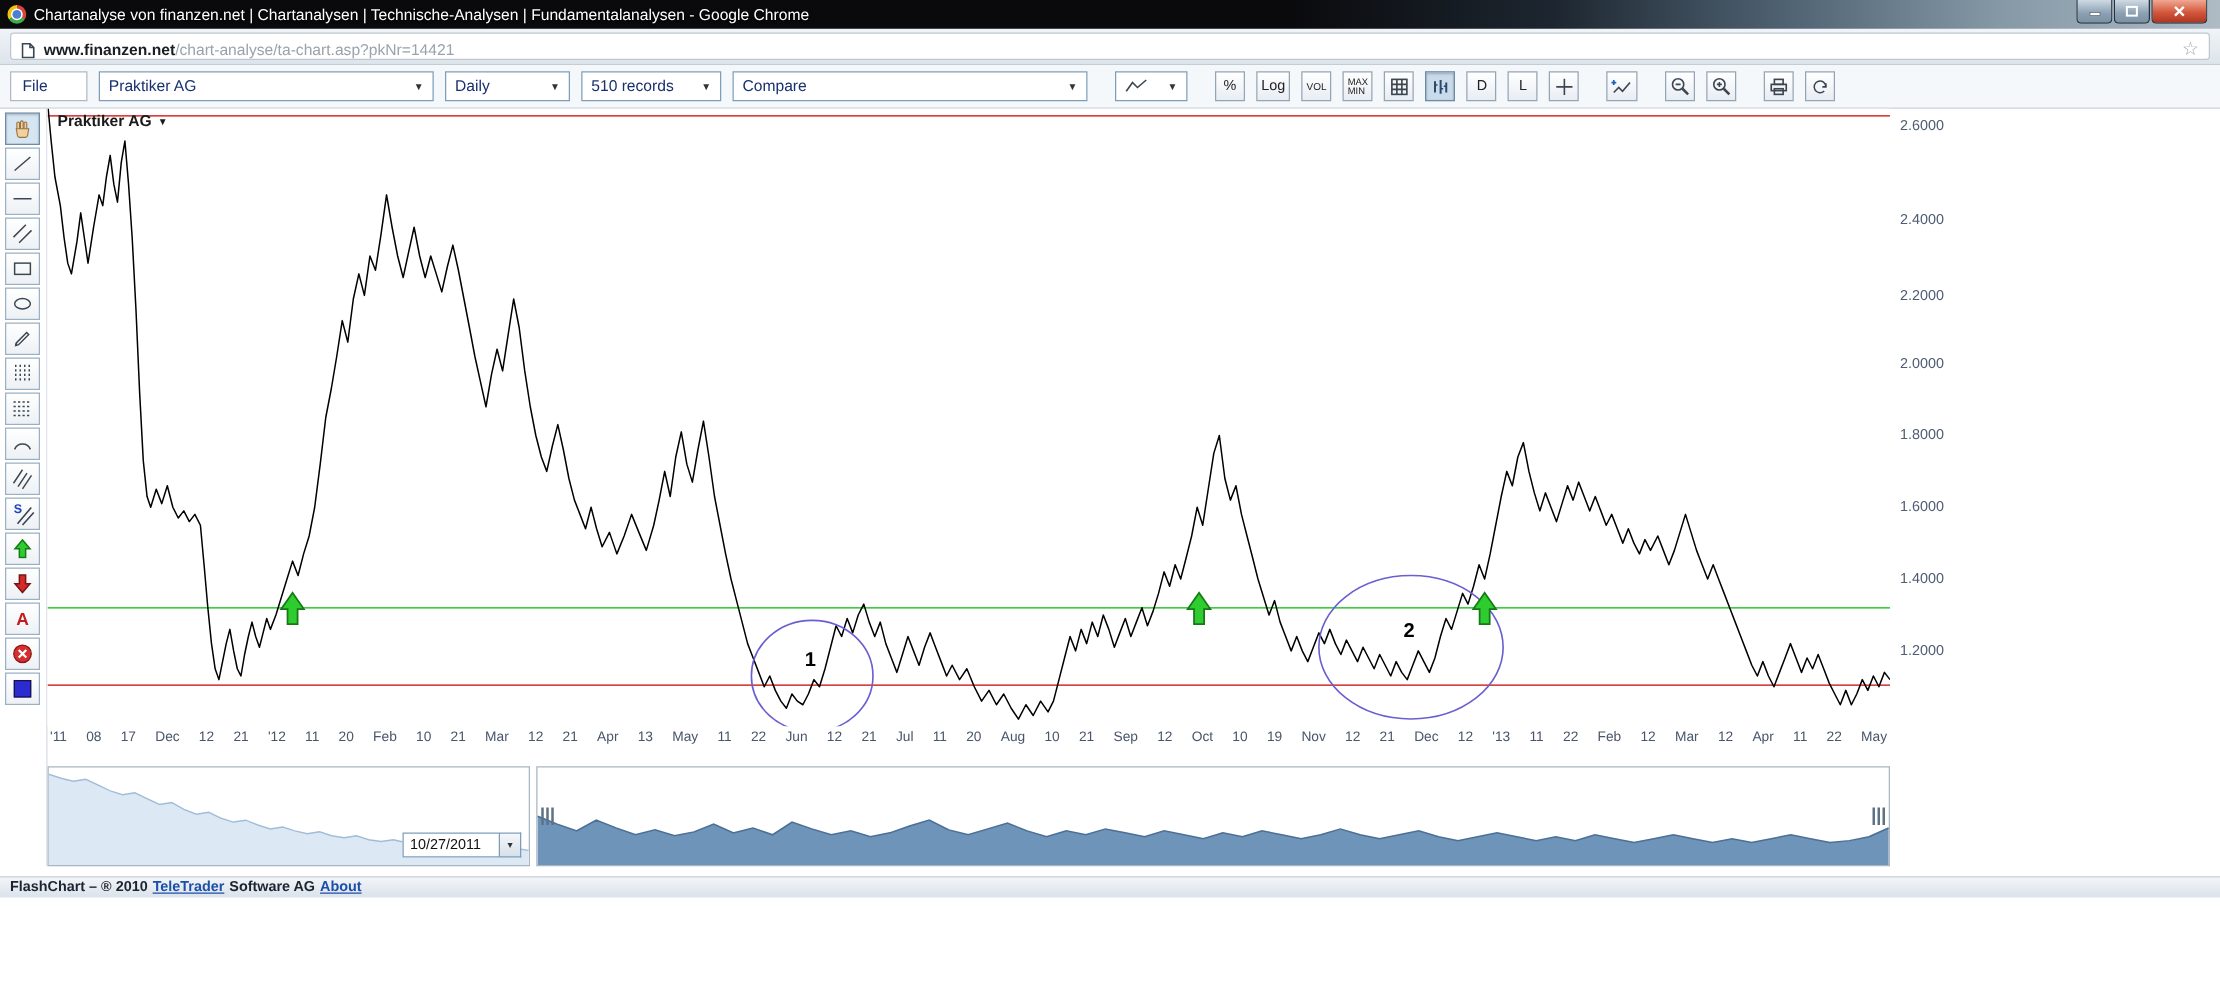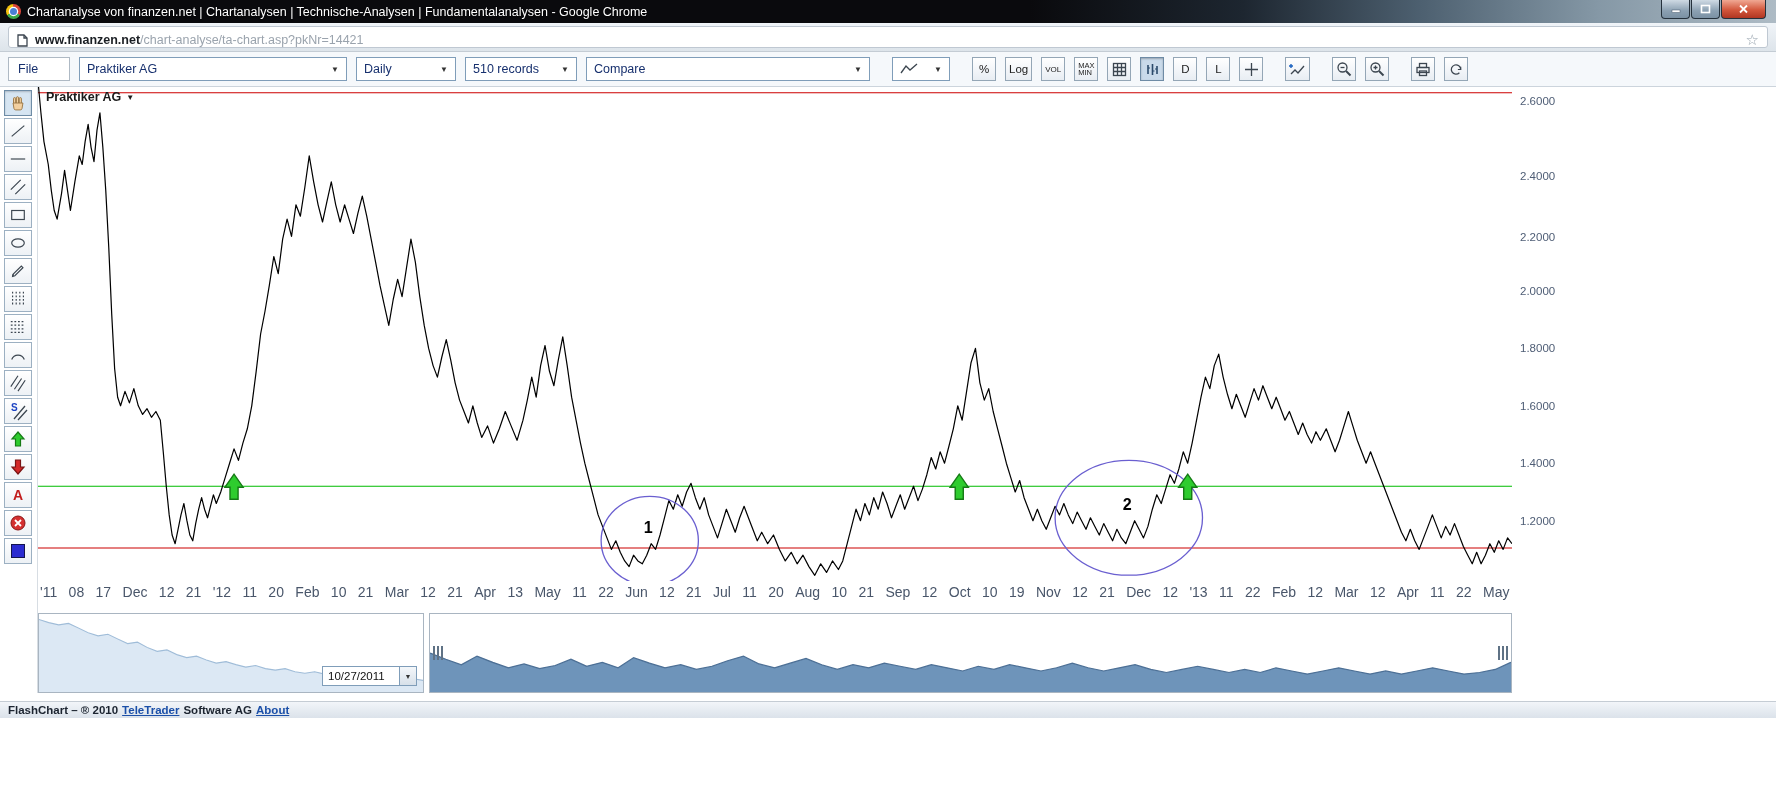--- a/index.html
+++ b/index.html
@@ -61,21 +61,21 @@
   .chart-wrap { width:1546px; }
   .plot-row { display:flex; }
   .plot { position:relative; width:1474px; height:494px; background:#fff; }
   .plot svg { position:absolute; inset:0; width:100%; height:100%; }
   .symbol-overlay { position:absolute; left:8px; top:3px; font-size:12.5px; font-weight:bold;
     color:#1a1a1a; display:flex; align-items:center; gap:5px; z-index:2; }
   .symbol-overlay .arr { font-size:8px; }
   .yaxis { position:relative; width:70px; height:494px; }
   .ytick { position:absolute; left:8px; font-size:11.5px; color:#4e5d75; white-space:nowrap; }
   .xaxis { width:1474px; height:20px; display:flex; justify-content:space-between; padding:3px 2px 0 2px;
-    font-size:14px; color:#49566a; }
+    font-size:11px; color:#49566a; }
 
   .navrow { width:1474px; height:80px; margin-top:12px; display:flex; }
   .nav-left { width:386px; height:80px; position:relative; border:1px solid #a9b5c1; background:#fff;padding-left:32px; }
   .nav-right { flex:1; height:80px; position:relative; border:1px solid #a9b5c1; background:#fff; margin-left:5px; }
   .nav-left svg,.nav-right svg { position:absolute; inset:0; width:100%; height:100%; }
   .grip { position:absolute; top:50%; transform:translateY(-50%); display:flex; gap:2px; z-index:2; }
   .grip div { width:2px; height:14px; background:#5f7285; }
   .grip.left { left:3px; } .grip.right { right:3px; }
   .datebox { position:absolute; right:6px; bottom:6px; display:flex; height:20px; z-index:3; }
   .date-input { width:78px; background:#fff; border:1px solid #7f9db9; font-size:11.5px; color:#111;

